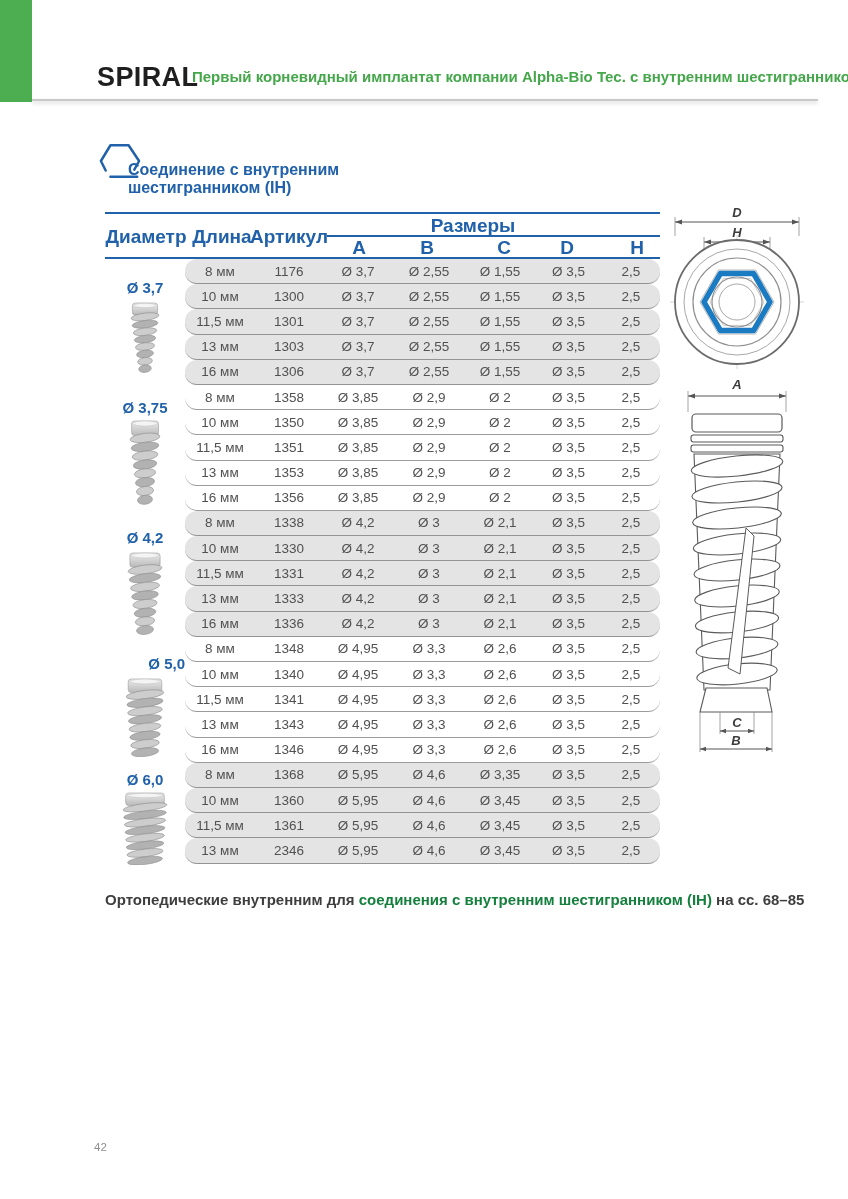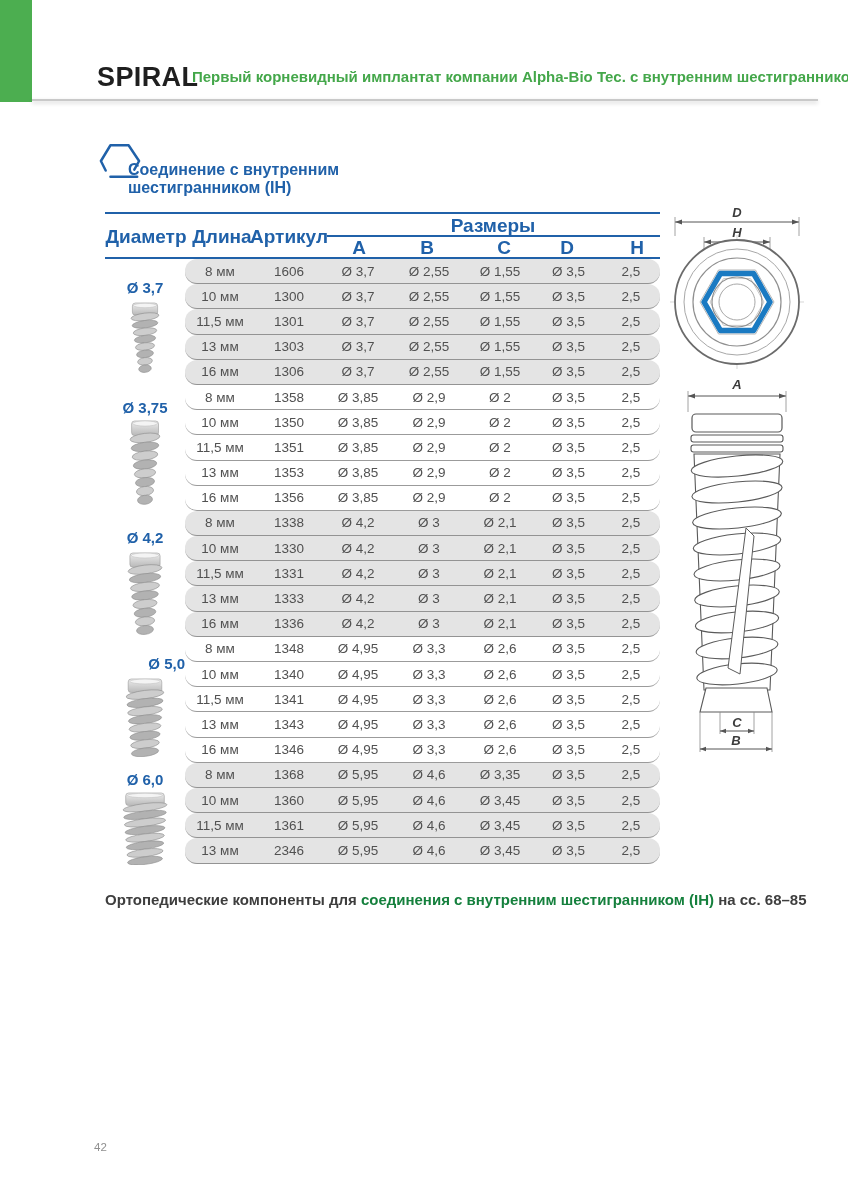--- a/index.html
+++ b/index.html
@@ -21,21 +21,21 @@
                    color:#2061a9;line-height:18px;}
 
   
   .table{position:absolute;left:105px;top:212px;width:555px;}
   .thead{position:relative;height:43px;border-top:2px solid #2061a9;border-bottom:2px solid #2061a9;
          color:#2061a9;font-size:19px;font-weight:600;}
   .thead span{position:absolute;transform:translateX(-50%);white-space:nowrap;}
   .h-diam{left:41px;top:12px;}
   .h-len{left:117px;top:12px;}
   .h-art{left:184px;top:12px;}
-  .h-sizes{left:388px;top:1px;text-align:center;}
+  .h-sizes{left:368px;top:1px;text-align:center;}
   .sizes-rule{position:absolute;left:222px;right:0;top:21px;height:2px;background:#2061a9;}
   .h-sc{top:23px;}
   .h-sc0{left:254px;} .h-sc1{left:322px;} .h-sc2{left:399px;} .h-sc3{left:462px;} .h-sc4{left:532px;}
 
   .group{position:relative;}
   .row{height:25.2px;margin-left:80px;display:grid;
        grid-template-columns:70px 68px 70px 72px 70px 67px 58px;
        align-items:center;text-align:center;border-bottom:1px solid #9b9b9b;
        font-size:13.5px;color:#515151;box-sizing:border-box;border-radius:12px;}
   .group.shaded .row{background:#e4e4e4;border-bottom-color:#939393;}
@@ -89,21 +89,21 @@
       <span class="h-sc h-sc0">A</span>
       <span class="h-sc h-sc1">B</span>
       <span class="h-sc h-sc2">C</span>
       <span class="h-sc h-sc3">D</span>
       <span class="h-sc h-sc4">H</span>
     </div>
     <div class="tbody" id="table-body">
         <div class="group shaded">
           <div class="row">
             <span>8 мм</span>
-            <span>1606</span>
+            <span>1176</span>
             <span>Ø 3,7</span>
             <span>Ø 2,55</span>
             <span>Ø 1,55</span>
             <span>Ø 3,5</span>
             <span>2,5</span>
           </div>
           <div class="row">
             <span>10 мм</span>
             <span>1300</span>
             <span>Ø 3,7</span>
@@ -493,17 +493,17 @@
 
     <line x1="20" y1="334" x2="20" y2="374" stroke="#8a8a8a" stroke-width=".8"></line>
     <line x1="92" y1="334" x2="92" y2="374" stroke="#8a8a8a" stroke-width=".8"></line>
     <text class="dimlabel" x="56" y="367">B</text>
     <line x1="20" y1="371" x2="92" y2="371" stroke="#555" stroke-width="1"></line>
     <polygon points="20,371 26,368.8 26,373.2" fill="#555"></polygon>
     <polygon points="92,371 86,368.8 86,373.2" fill="#555"></polygon>
   </svg>
 
   <div class="footer-note">
-    <span>Ортопедические компоненты для </span><span class="fn-hl">соединения с внутренним шестигранником (IH)</span><span> на сс. 68–85</span>
+    <span>Ортопедические внутренним для </span><span class="fn-hl">соединения с внутренним шестигранником (IH)</span><span> на сс. 68–85</span>
   </div>
 
   <span class="page-num">42</span>
 </div>
 
 </body></html>

